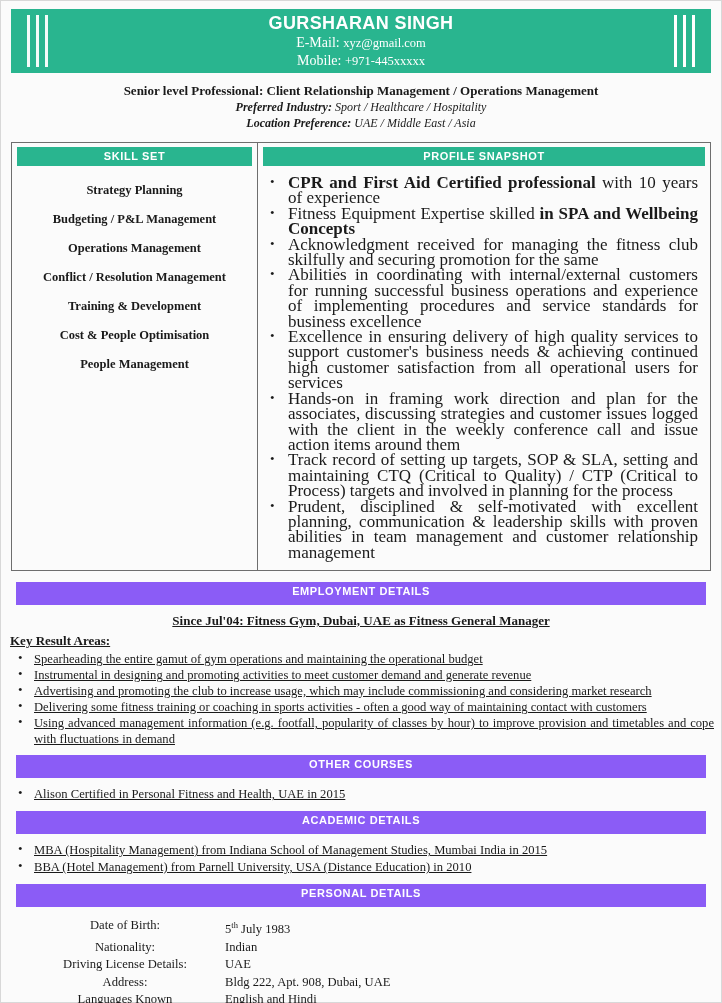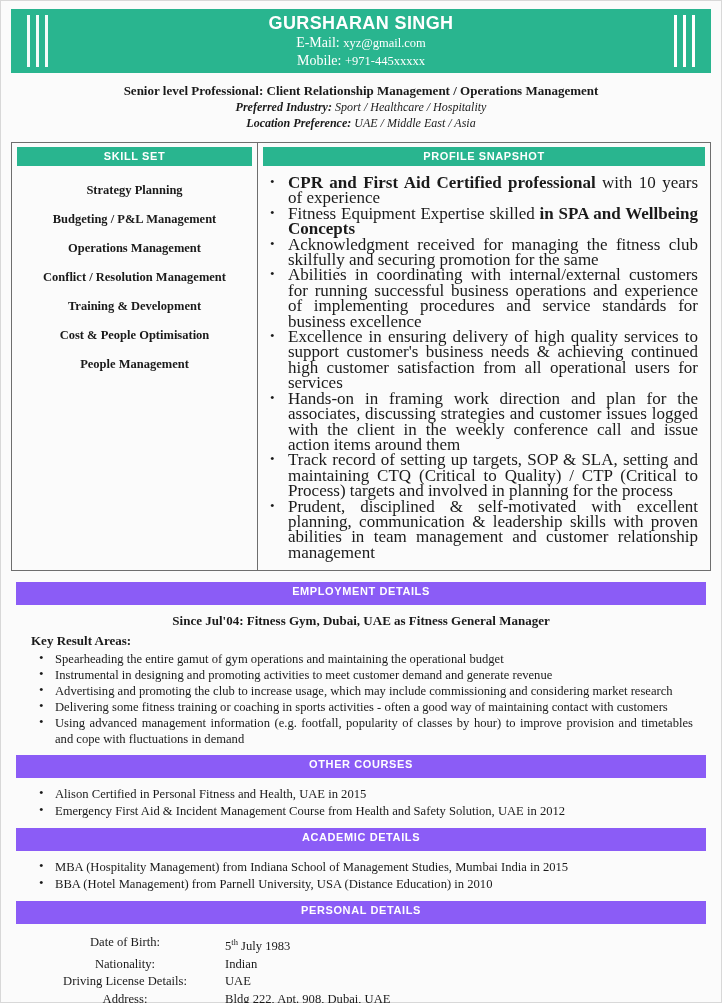--- a/index.html
+++ b/index.html
@@ -155,22 +155,23 @@
     content: "\2022";
     position: absolute;
     left: 4px;
     top: -1px;
     font-size: 13px;
   }
   .snap-list li b { font-weight: bold; }
 
   
   .sec-body {
-    margin: 0 26px;
+    margin: 0 5px;
     padding: 8px 2px 8px 2px;
+    text-decoration: underline;
   }
   .job-head {
     text-align: center;
     font-weight: bold;
     font-size: 13px;
     margin-bottom: 4px;
   }
   .kra-label {
     font-weight: bold;
     font-size: 13px;
@@ -291,21 +292,20 @@
         <li>Advertising and promoting the club to increase usage, which may include commissioning and considering market research</li>
         <li>Delivering some fitness training or coaching in sports activities - often a good way of maintaining contact with customers</li>
         <li>Using advanced management information (e.g. footfall, popularity of classes by hour) to improve provision and timetables and cope with fluctuations in demand</li>
       </ul>
   </div>
 
   <div class="sec-bar">OTHER COURSES</div>
   <div class="sec-body">
     <ul class="bullets loose" id="other-courses-bullets">
         <li>Alison Certified in Personal Fitness and Health, UAE in 2015</li>
-        <li>Emergency First Aid &amp; Incident Management Course from Health and Safety Solution, UAE in 2012</li>
       </ul>
   </div>
 
   <div class="sec-bar">ACADEMIC DETAILS</div>
   <div class="sec-body">
     <ul class="bullets loose" id="academic-bullets">
         <li>MBA (Hospitality Management) from Indiana School of Management Studies, Mumbai India in 2015</li>
         <li>BBA (Hotel Management) from Parnell University, USA (Distance Education) in 2010</li>
       </ul>
   </div>

